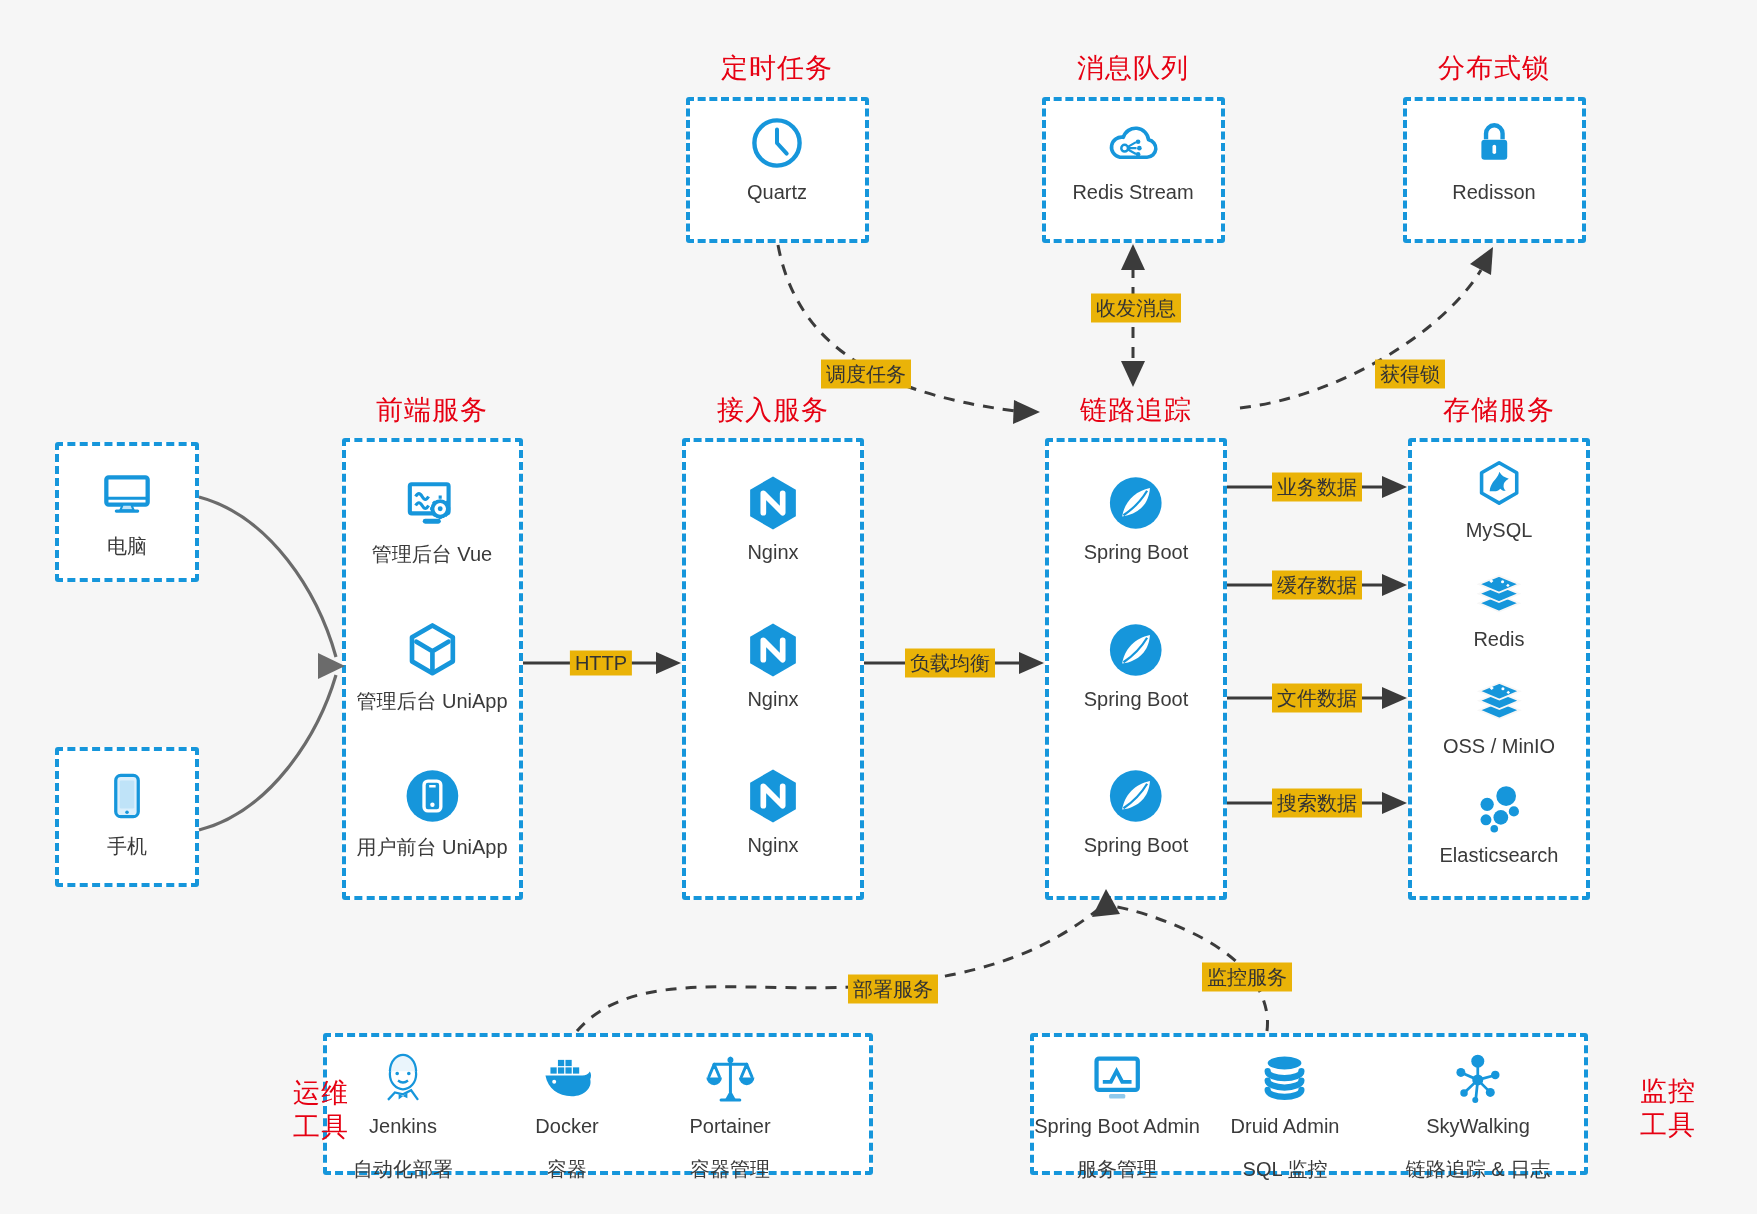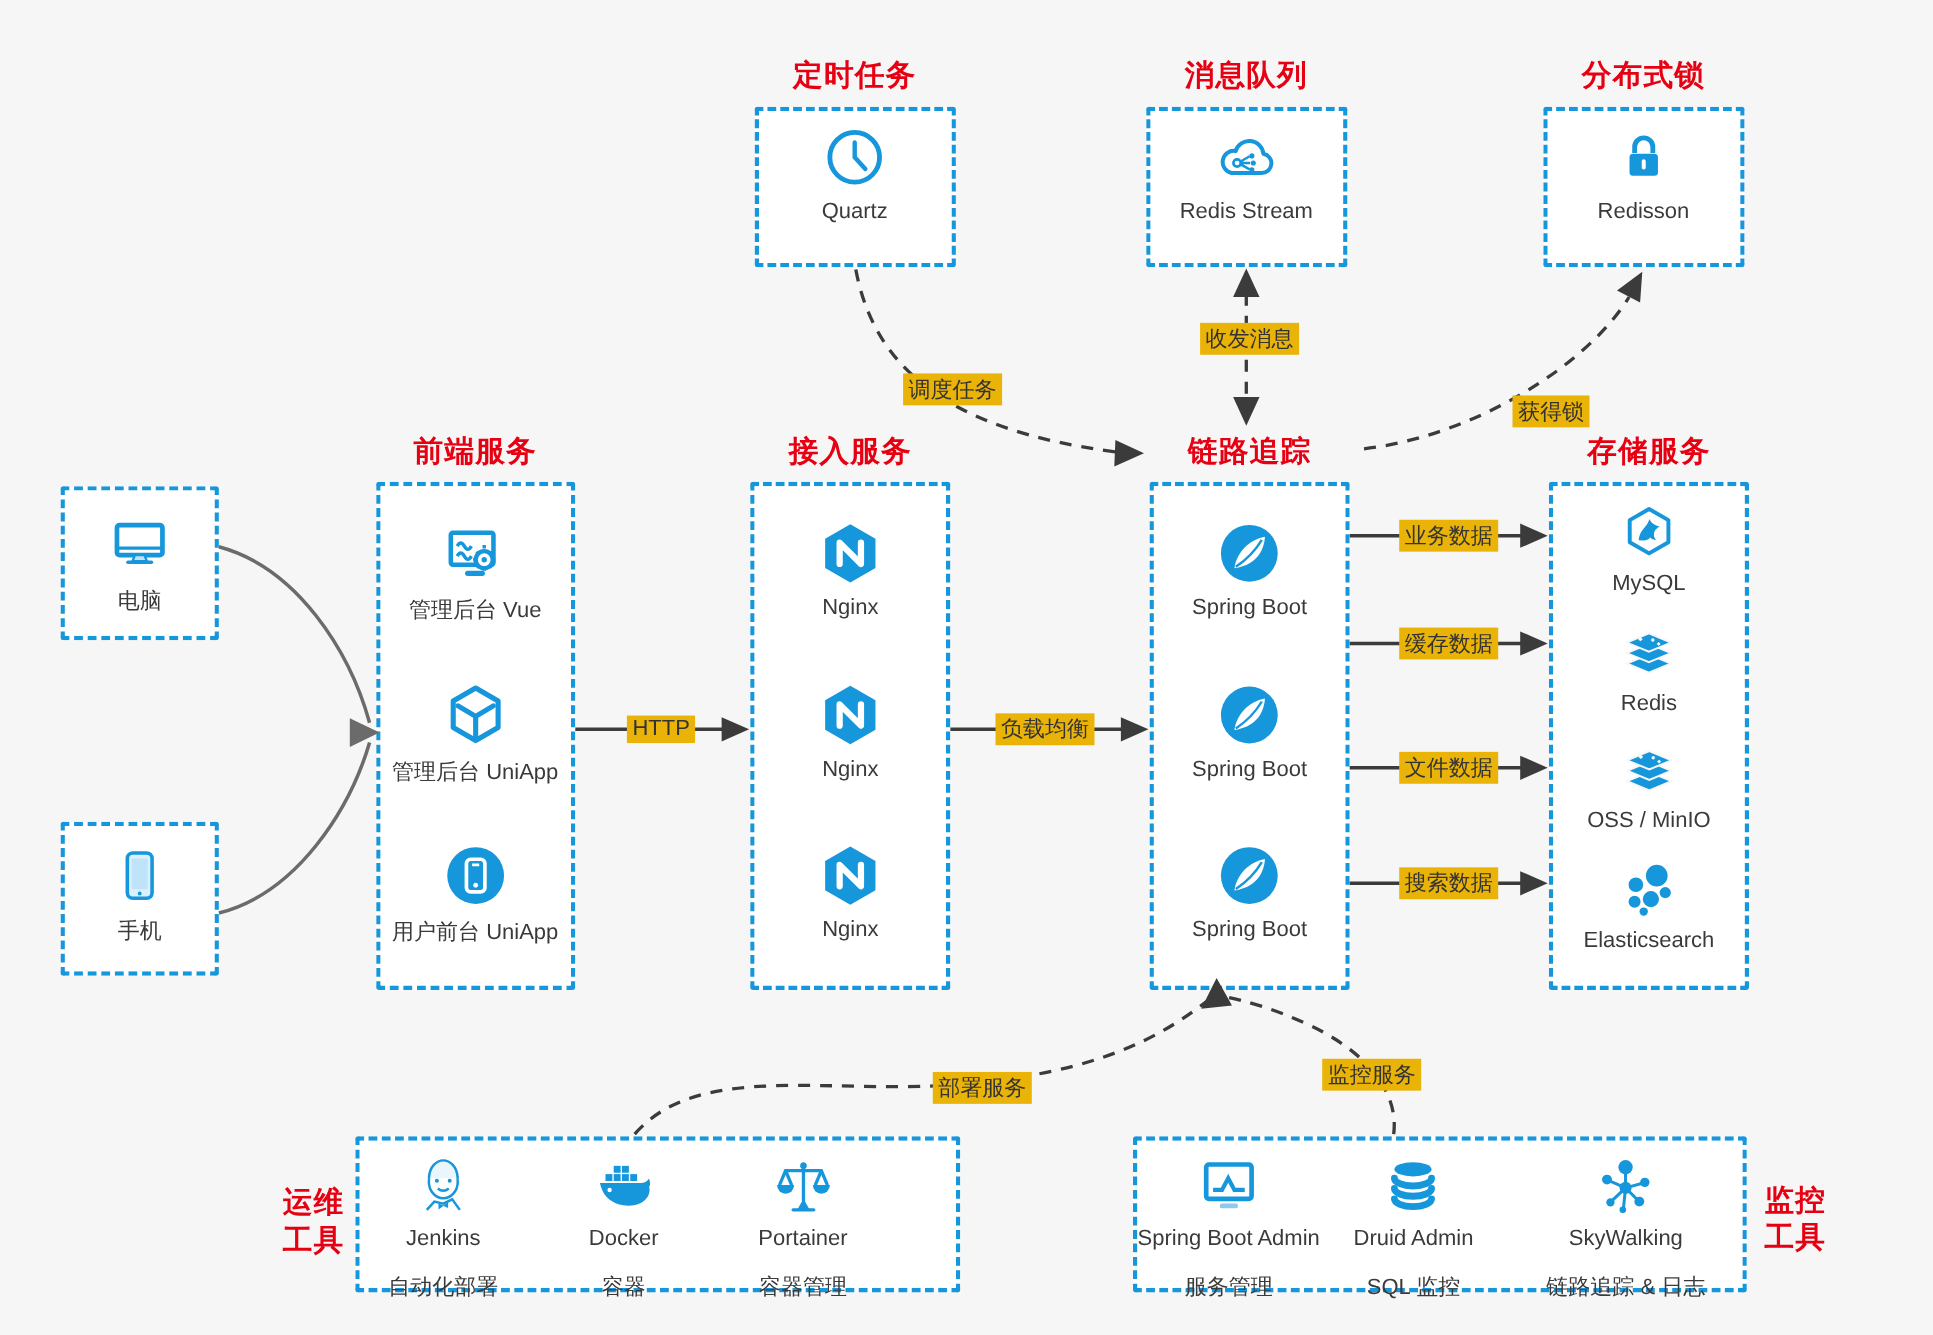--- a/index.html
+++ b/index.html
@@ -8,23 +8,23 @@
 
   .note{position:absolute;left:56px;top:97px;width:460px;height:78px;background:#fbf7c0;
         box-sizing:border-box;padding:10px 16px;z-index:2;}
   .note .nline{font-size:19px;line-height:29px;color:#3f3f3f;white-space:nowrap;}
   .note::after{content:"";position:absolute;top:0;right:-16px;width:0;height:0;
         border-top:17px solid #c9c9c9;border-right:17px solid transparent;}
 
   .box{position:absolute;border:4px dashed #1696db;background:#fff;border-radius:3px;
        box-sizing:border-box;z-index:1;}
 
-  .title{position:absolute;transform:translate(-50%,-50%);color:#e60012;font-weight:bold;
+  .title{position:absolute;transform:translate(-50%,-50%);color:#e60012;font-weight:normal;
          font-size:27px;white-space:nowrap;z-index:2;letter-spacing:1px;}
-  .title.twoline{text-align:center;line-height:34px;}
+  .title.twoline{text-align:center;line-height:34px;margin-left:36px;}
 
   .item{position:absolute;transform:translateX(-50%);display:flex;flex-direction:column;
         align-items:center;z-index:2;}
   .item .lbl{font-size:20px;color:#3a3a3a;white-space:nowrap;margin-top:7px;}
   .item .lbl2{font-size:20px;color:#3a3a3a;white-space:nowrap;margin-top:18px;}
   .ic{display:block;}
 
   #connectors{position:absolute;left:0;top:0;width:1757px;height:1214px;z-index:3;pointer-events:none;}
 
   .edge-label{position:absolute;transform:translate(-50%,-50%);font-size:20px;color:#333;
@@ -440,21 +440,21 @@
     <path d="M1240 408 C 1336 397, 1441 335, 1481 270" fill="none" stroke="#3b3b3b" stroke-width="3" stroke-dasharray="11 9"></path>
     <polygon points="1493,247 1491,275 1470,264" fill="#3b3b3b"></polygon>
 
     <path d="M577 1031 C 636 963, 758 997, 882 985 C 995 974, 1052 946, 1100 908" fill="none" stroke="#3b3b3b" stroke-width="3" stroke-dasharray="11 9"></path>
     <path d="M1267 1031 C 1272 991, 1240 954, 1186 930 C 1158 917, 1130 909, 1112 906" fill="none" stroke="#3b3b3b" stroke-width="3" stroke-dasharray="11 9"></path>
     <polygon points="1106,889 1092,917 1120,914" fill="#3b3b3b"></polygon>
   </svg>
 
   <div class="edge-label" style="left:601px;top:663px">HTTP</div>
   <div class="edge-label" style="left:950px;top:663px">负载均衡</div>
-  <div class="edge-label" style="left:866px;top:354px">调度任务</div>
+  <div class="edge-label" style="left:866px;top:374px">调度任务</div>
   <div class="edge-label" style="left:1136px;top:308px">收发消息</div>
   <div class="edge-label" style="left:1410px;top:374px">获得锁</div>
   <div class="edge-label" style="left:1317px;top:487px">业务数据</div>
   <div class="edge-label" style="left:1317px;top:585px">缓存数据</div>
   <div class="edge-label" style="left:1317px;top:698px">文件数据</div>
   <div class="edge-label" style="left:1317px;top:803px">搜索数据</div>
   <div class="edge-label" style="left:893px;top:989px">部署服务</div>
   <div class="edge-label" style="left:1247px;top:977px">监控服务</div>
 
 </div>

